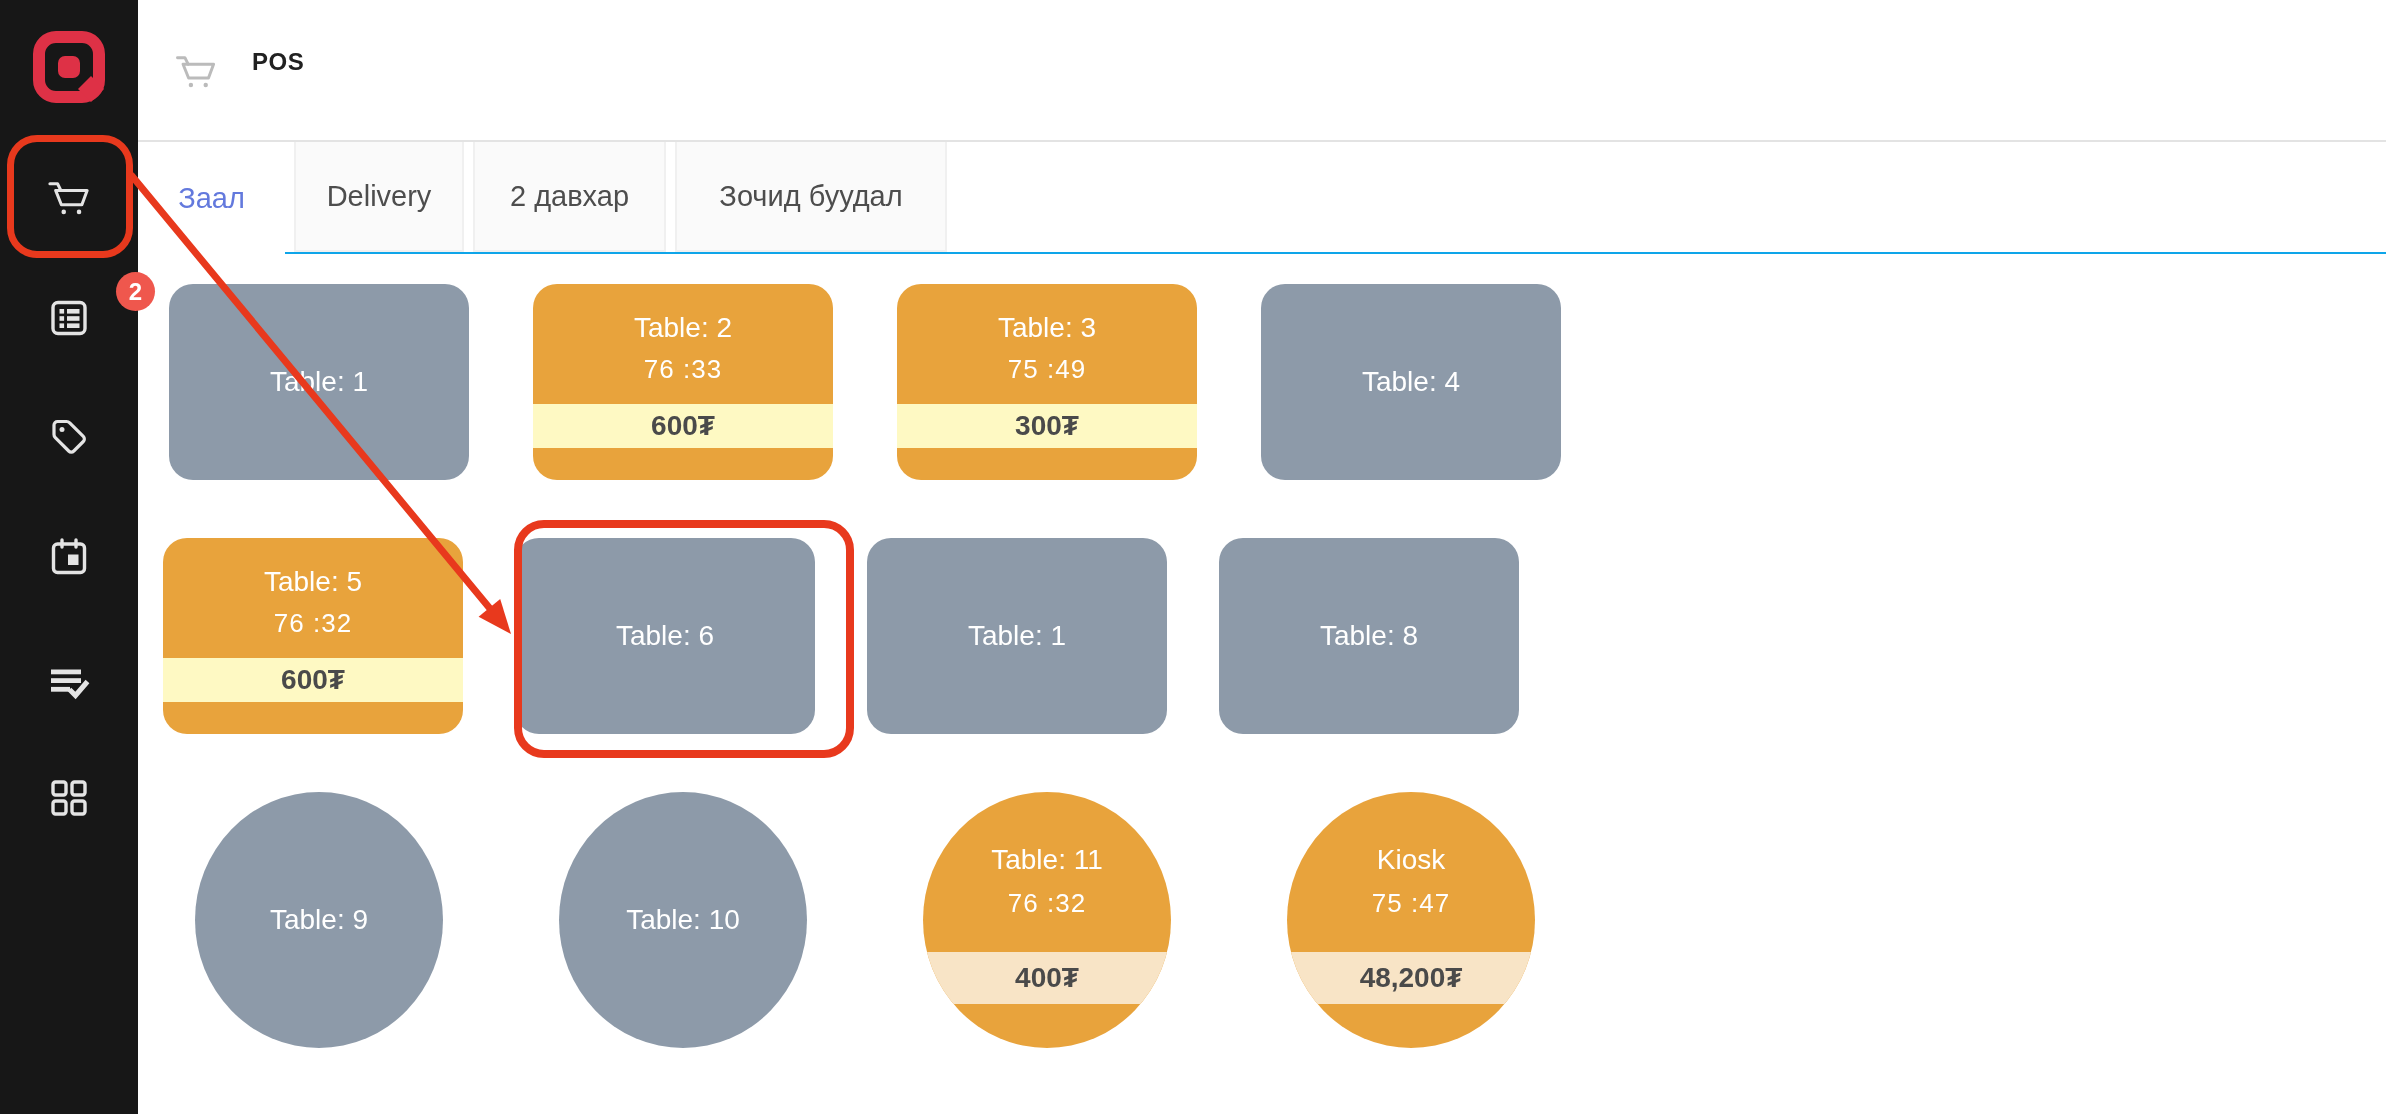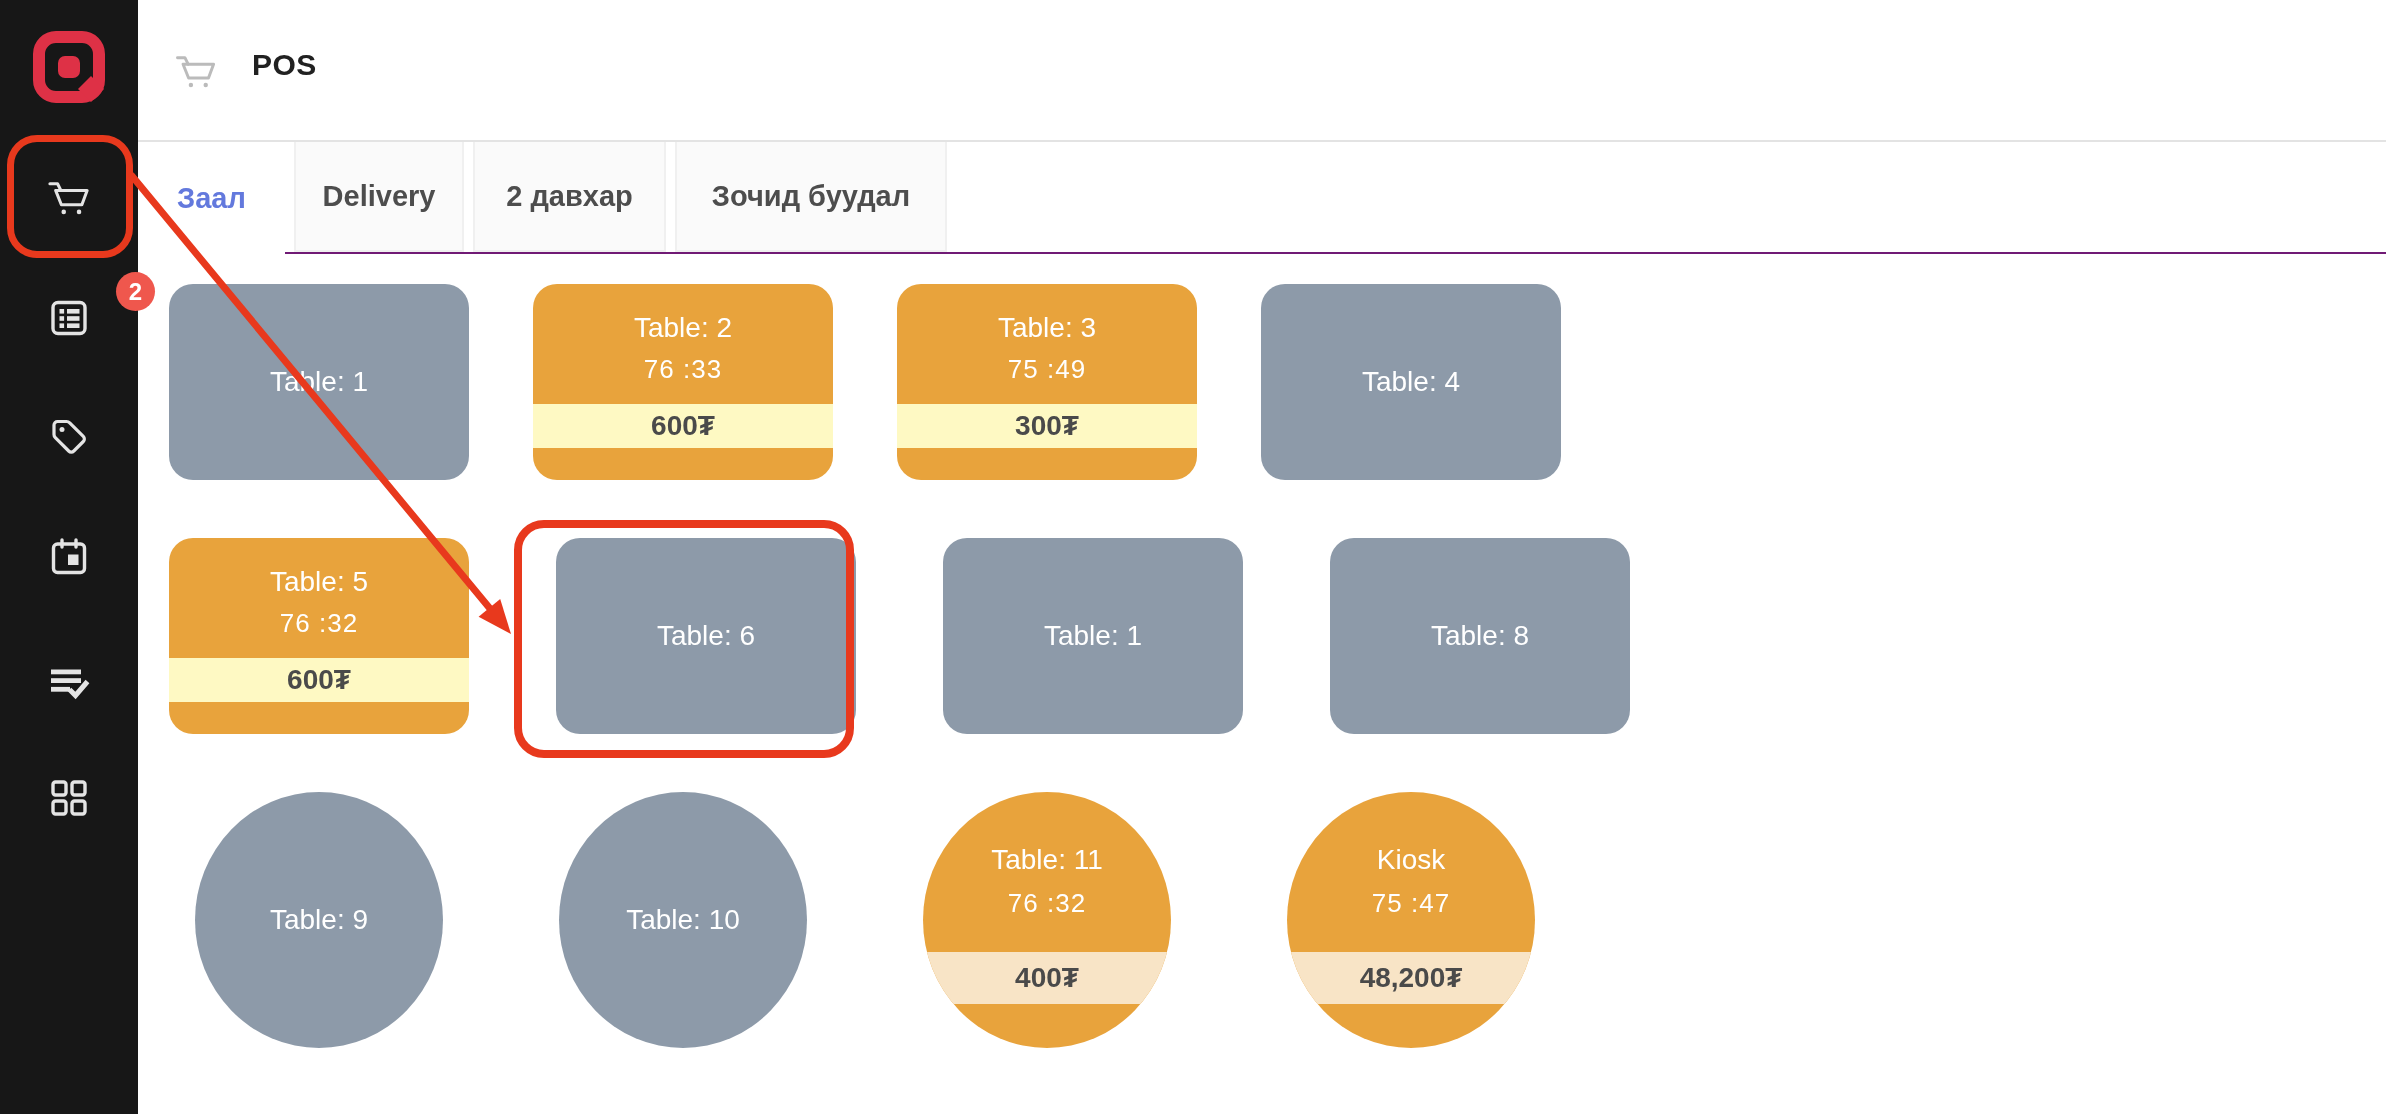--- a/index.html
+++ b/index.html
@@ -18,36 +18,36 @@
   .ni-cal  { top:535px; }
   .ni-chk  { top:659px; }
   .ni-grid { top:776px; }
 
   .badge { position:absolute; left:116px; top:272px; width:39px; height:39px; border-radius:50%;
            background:#ef574d; color:#fff; font-size:24px; font-weight:700;
            display:flex; align-items:center; justify-content:center; z-index:9; }
 
   
   .header-cart { position:absolute; left:175px; top:54px; width:42px; height:37px; }
-  .page-title { position:absolute; left:252px; top:48px; font-size:30px; font-weight:700; color:#212121; letter-spacing:0.5px; }
+  .page-title { position:absolute; left:252px; top:48px; font-size:24px; font-weight:700; color:#212121; letter-spacing:0.5px; }
   .header-line { position:absolute; left:138px; right:0; top:140px; height:2px; background:#e3e3e3; }
 
   
   .tabbar { position:absolute; left:138px; top:142px; width:2248px; height:112px;
-            display:flex; align-items:stretch; border-bottom:2px solid #701a75;font-weight:bold; }
+            display:flex; align-items:stretch; border-bottom:2px solid #0ea5e9; }
   .tab { display:flex; align-items:center; justify-content:center; font-size:29px; color:#4d4d4d;
          background:#fafafa; border:2px solid #f0f0f0; border-top:none; border-radius:0 0 0 0;
          margin-right:9px; cursor:pointer; }
   .tab-1 { width:147px; } .tab-2 { width:170px; } .tab-3 { width:193px; } .tab-4 { width:272px; }
   .tab.active { background:#fff; border:none; color:#6379dd; margin-bottom:-2px; z-index:2; }
 
   
   .row { position:absolute; display:flex; }
   .row1 { left:169px; top:284px; gap:64px; }
-  .row2 { left:169px; top:538px; gap:87px; }
+  .row2 { left:163px; top:538px; gap:52px; }
   .row3 { left:195px; top:792px; gap:116px; }
 
   .card { position:relative; width:300px; height:196px; border-radius:24px; overflow:hidden;
           color:#fff; text-align:center; cursor:pointer; }
   .circle { position:relative; width:248px; height:256px; border-radius:50%; overflow:hidden;
             color:#fff; text-align:center; cursor:pointer; }
   .free { background:#8d9aa9; }
   .occ  { background:#e8a33c; }
 
   .free.card > .c-name-center, .free.circle > .c-name-center {

